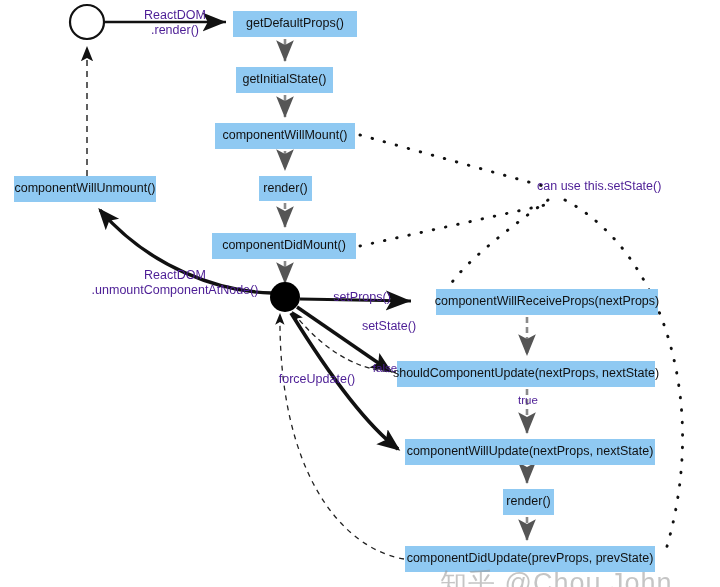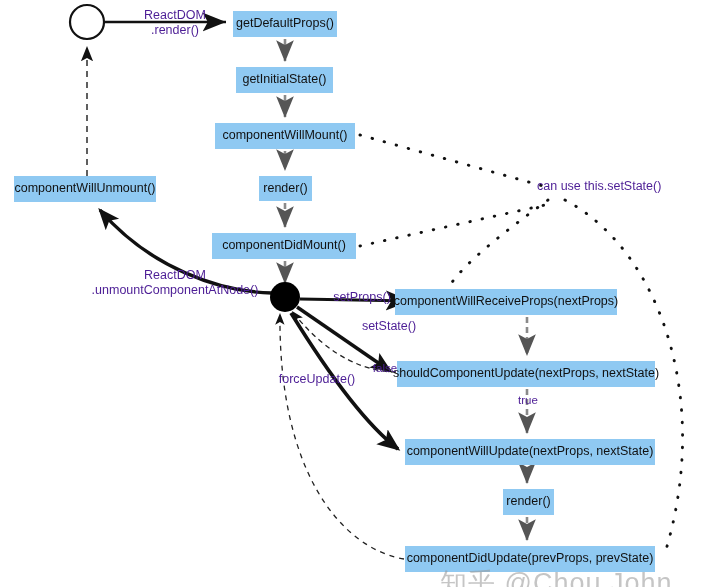--- a/index.html
+++ b/index.html
@@ -110,33 +110,33 @@
     <line x1="527" y1="389" x2="527" y2="433" stroke="#8a8a8a" stroke-width="2.6" stroke-dasharray="6,4" marker-end="url(#arrowDash)"></line>
     <line x1="527" y1="467" x2="527" y2="483" stroke="#8a8a8a" stroke-width="2.6" stroke-dasharray="6,4" marker-end="url(#arrowDash)"></line>
     <line x1="527" y1="517" x2="527" y2="540" stroke="#8a8a8a" stroke-width="2.6" stroke-dasharray="6,4" marker-end="url(#arrowDash)"></line>
 
     <path d="M 360,135 L 543,186" fill="none" stroke="#111111" stroke-width="2.9" stroke-linecap="round" stroke-dasharray="0.5,12"></path>
     <path d="M 360,246 L 545,205" fill="none" stroke="#111111" stroke-width="2.9" stroke-linecap="round" stroke-dasharray="0.5,12"></path>
     <path d="M 548,200 C 500,235 466,262 450,285" fill="none" stroke="#111111" stroke-width="2.9" stroke-linecap="round" stroke-dasharray="0.5,12"></path>
     <path d="M 565,200 C 660,250 712,400 665,553" fill="none" stroke="#111111" stroke-width="2.9" stroke-linecap="round" stroke-dasharray="0.5,12"></path>
   </svg>
 
-  <div class="node-box" style="left:233px; top:11px; width:104px; height:26px;">getDefaultProps()</div>
+  <div class="node-box" style="left:233px; top:11px; width:124px; height:26px;">getDefaultProps()</div>
 
   <div class="node-box" style="left:236px; top:67px; width:97px; height:26px;">getInitialState()</div>
 
   <div class="node-box" style="left:215px; top:123px; width:140px; height:26px;">componentWillMount()</div>
 
   <div class="node-box" style="left:259px; top:176px; width:53px; height:25px;">render()</div>
 
   <div class="node-box" style="left:14px; top:176px; width:142px; height:26px;">componentWillUnmount()</div>
 
   <div class="node-box" style="left:212px; top:233px; width:144px; height:26px;">componentDidMount()</div>
 
-  <div class="node-box" style="left:395px; top:289px; width:222px; height:26px;text-align:right;">componentWillReceiveProps(nextProps)</div>
+  <div class="node-box" style="left:436px; top:289px; width:222px; height:26px;text-align:right;">componentWillReceiveProps(nextProps)</div>
 
   <div class="node-box" style="left:397px; top:361px; width:258px; height:26px;">shouldComponentUpdate(nextProps, nextState)</div>
 
   <div class="node-box" style="left:405px; top:439px; width:250px; height:26px;">componentWillUpdate(nextProps, nextState)</div>
 
   <div class="node-box" style="left:503px; top:489px; width:51px; height:26px;">render()</div>
 
   <div class="node-box" style="left:405px; top:546px; width:250px; height:26px;">componentDidUpdate(prevProps, prevState)</div>
 
   <div class="edge-label" style="left:130px; top:8px; width:90px;">ReactDOM

